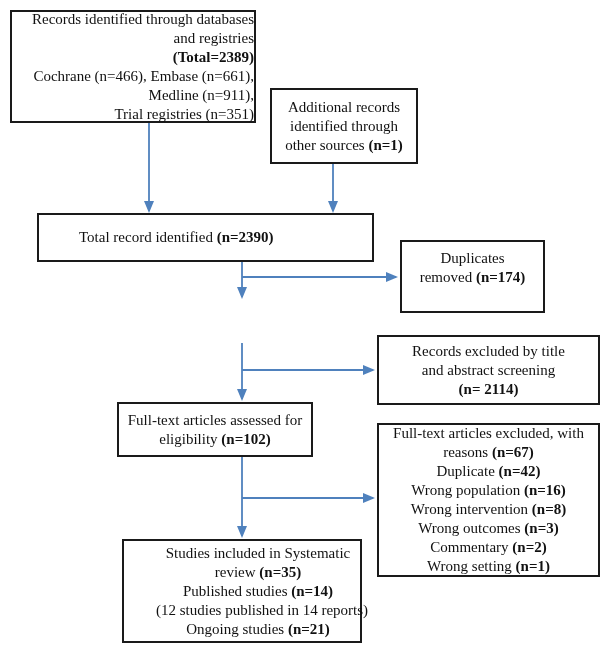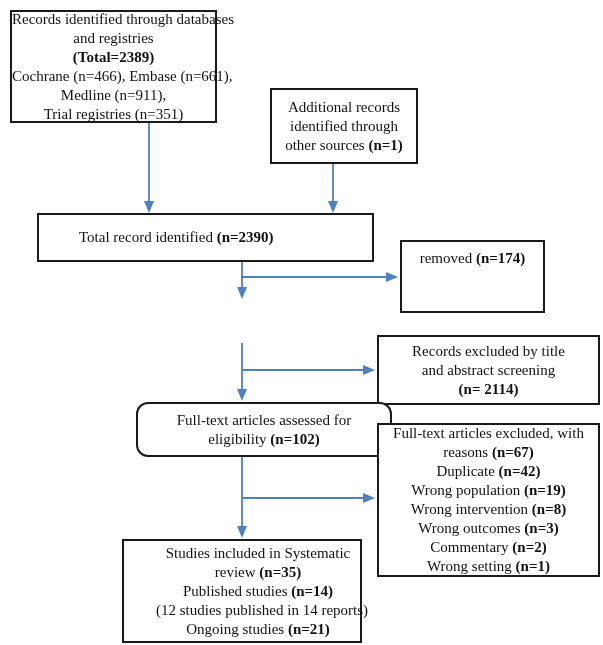--- a/index.html
+++ b/index.html
@@ -23,27 +23,27 @@
     font-size: 15px;
     line-height: 19px;
     text-align: center;
   }
   .box .line { white-space: nowrap; }
   .box .line b { font-weight: 700; }
   .align-left { text-align: left; }
   .top-align { justify-content: flex-start; padding-top: 7px; }
 
   
-  #box-databases      { left: 10px;  top: 10px;  width: 207px; height: 113px; }
+  #box-databases      { left: 10px;  top: 10px;  width: 246px; height: 113px; align-items: flex-end; }
   #box-other          { left: 270px; top: 48px;  width: 148px; height: 76px; margin-top: 40px; }
   #box-total          { left: 37px;  top: 213px; width: 337px; height: 49px; padding-left: 40px; }
   #box-duplicates     { left: 400px; top: 240px; width: 145px; height: 73px; }
   #box-screened       { left: 128px; top: 300px; width: 232px; height: 43px; padding-left: 19px; }
   #box-excl-title     { left: 377px; top: 335px; width: 223px; height: 70px; }
-  #box-fulltext       { left: 136px; top: 402px; width: 256px; height: 55px; border-radius: 12px; }
+  #box-fulltext       { left: 117px; top: 402px; width: 196px; height: 55px; }
   #box-excl-fulltext  { left: 377px; top: 423px; width: 223px; height: 154px; }
   #box-included       { left: 122px; top: 539px; width: 240px; height: 104px; padding-left: 32px; }
 
   svg.arrows {
     position: absolute;
     left: 0; top: 0;
     width: 603px; height: 645px;
     pointer-events: none;
   }
   svg.arrows line {
@@ -86,40 +86,41 @@
       <div class="line"><span>Additional records</span></div>
       <div class="line"><span>identified through</span></div>
       <div class="line"><span>other sources </span><b>(n=1)</b></div>
     </div>
 
   <div class="box align-left" id="box-total">
       <div class="line"><span>Total record identified  </span><b>(n=2390)</b></div>
     </div>
 
   <div class="box top-align" id="box-duplicates">
+      <div class="line"><span>Duplicates</span></div>
       <div class="line"><span>removed </span><b>(n=174)</b></div>
     </div>
 
 
   <div class="box" id="box-excl-title">
       <div class="line"><span>Records excluded by title</span></div>
       <div class="line"><span>and abstract screening</span></div>
       <div class="line"><b>(n= 2114)</b></div>
     </div>
 
   <div class="box" id="box-fulltext">
       <div class="line"><span>Full-text articles assessed for</span></div>
       <div class="line"><span>eligibility </span><b>(n=102)</b></div>
     </div>
 
   <div class="box" id="box-excl-fulltext">
       <div class="line"><span>Full-text articles excluded, with</span></div>
       <div class="line"><span>reasons </span><b>(n=67)</b></div>
       <div class="line"><span>Duplicate </span><b>(n=42)</b></div>
-      <div class="line"><span>Wrong population </span><b>(n=19)</b></div>
+      <div class="line"><span>Wrong population </span><b>(n=16)</b></div>
       <div class="line"><span>Wrong intervention </span><b>(n=8)</b></div>
       <div class="line"><span>Wrong outcomes </span><b>(n=3)</b></div>
       <div class="line"><span>Commentary </span><b>(n=2)</b></div>
       <div class="line"><span>Wrong setting </span><b>(n=1)</b></div>
     </div>
 
   <div class="box" id="box-included">
       <div class="line"><span>Studies included in Systematic</span></div>
       <div class="line"><span>review </span><b>(n=35)</b></div>
       <div class="line"><span>Published studies </span><b>(n=14)</b></div>

